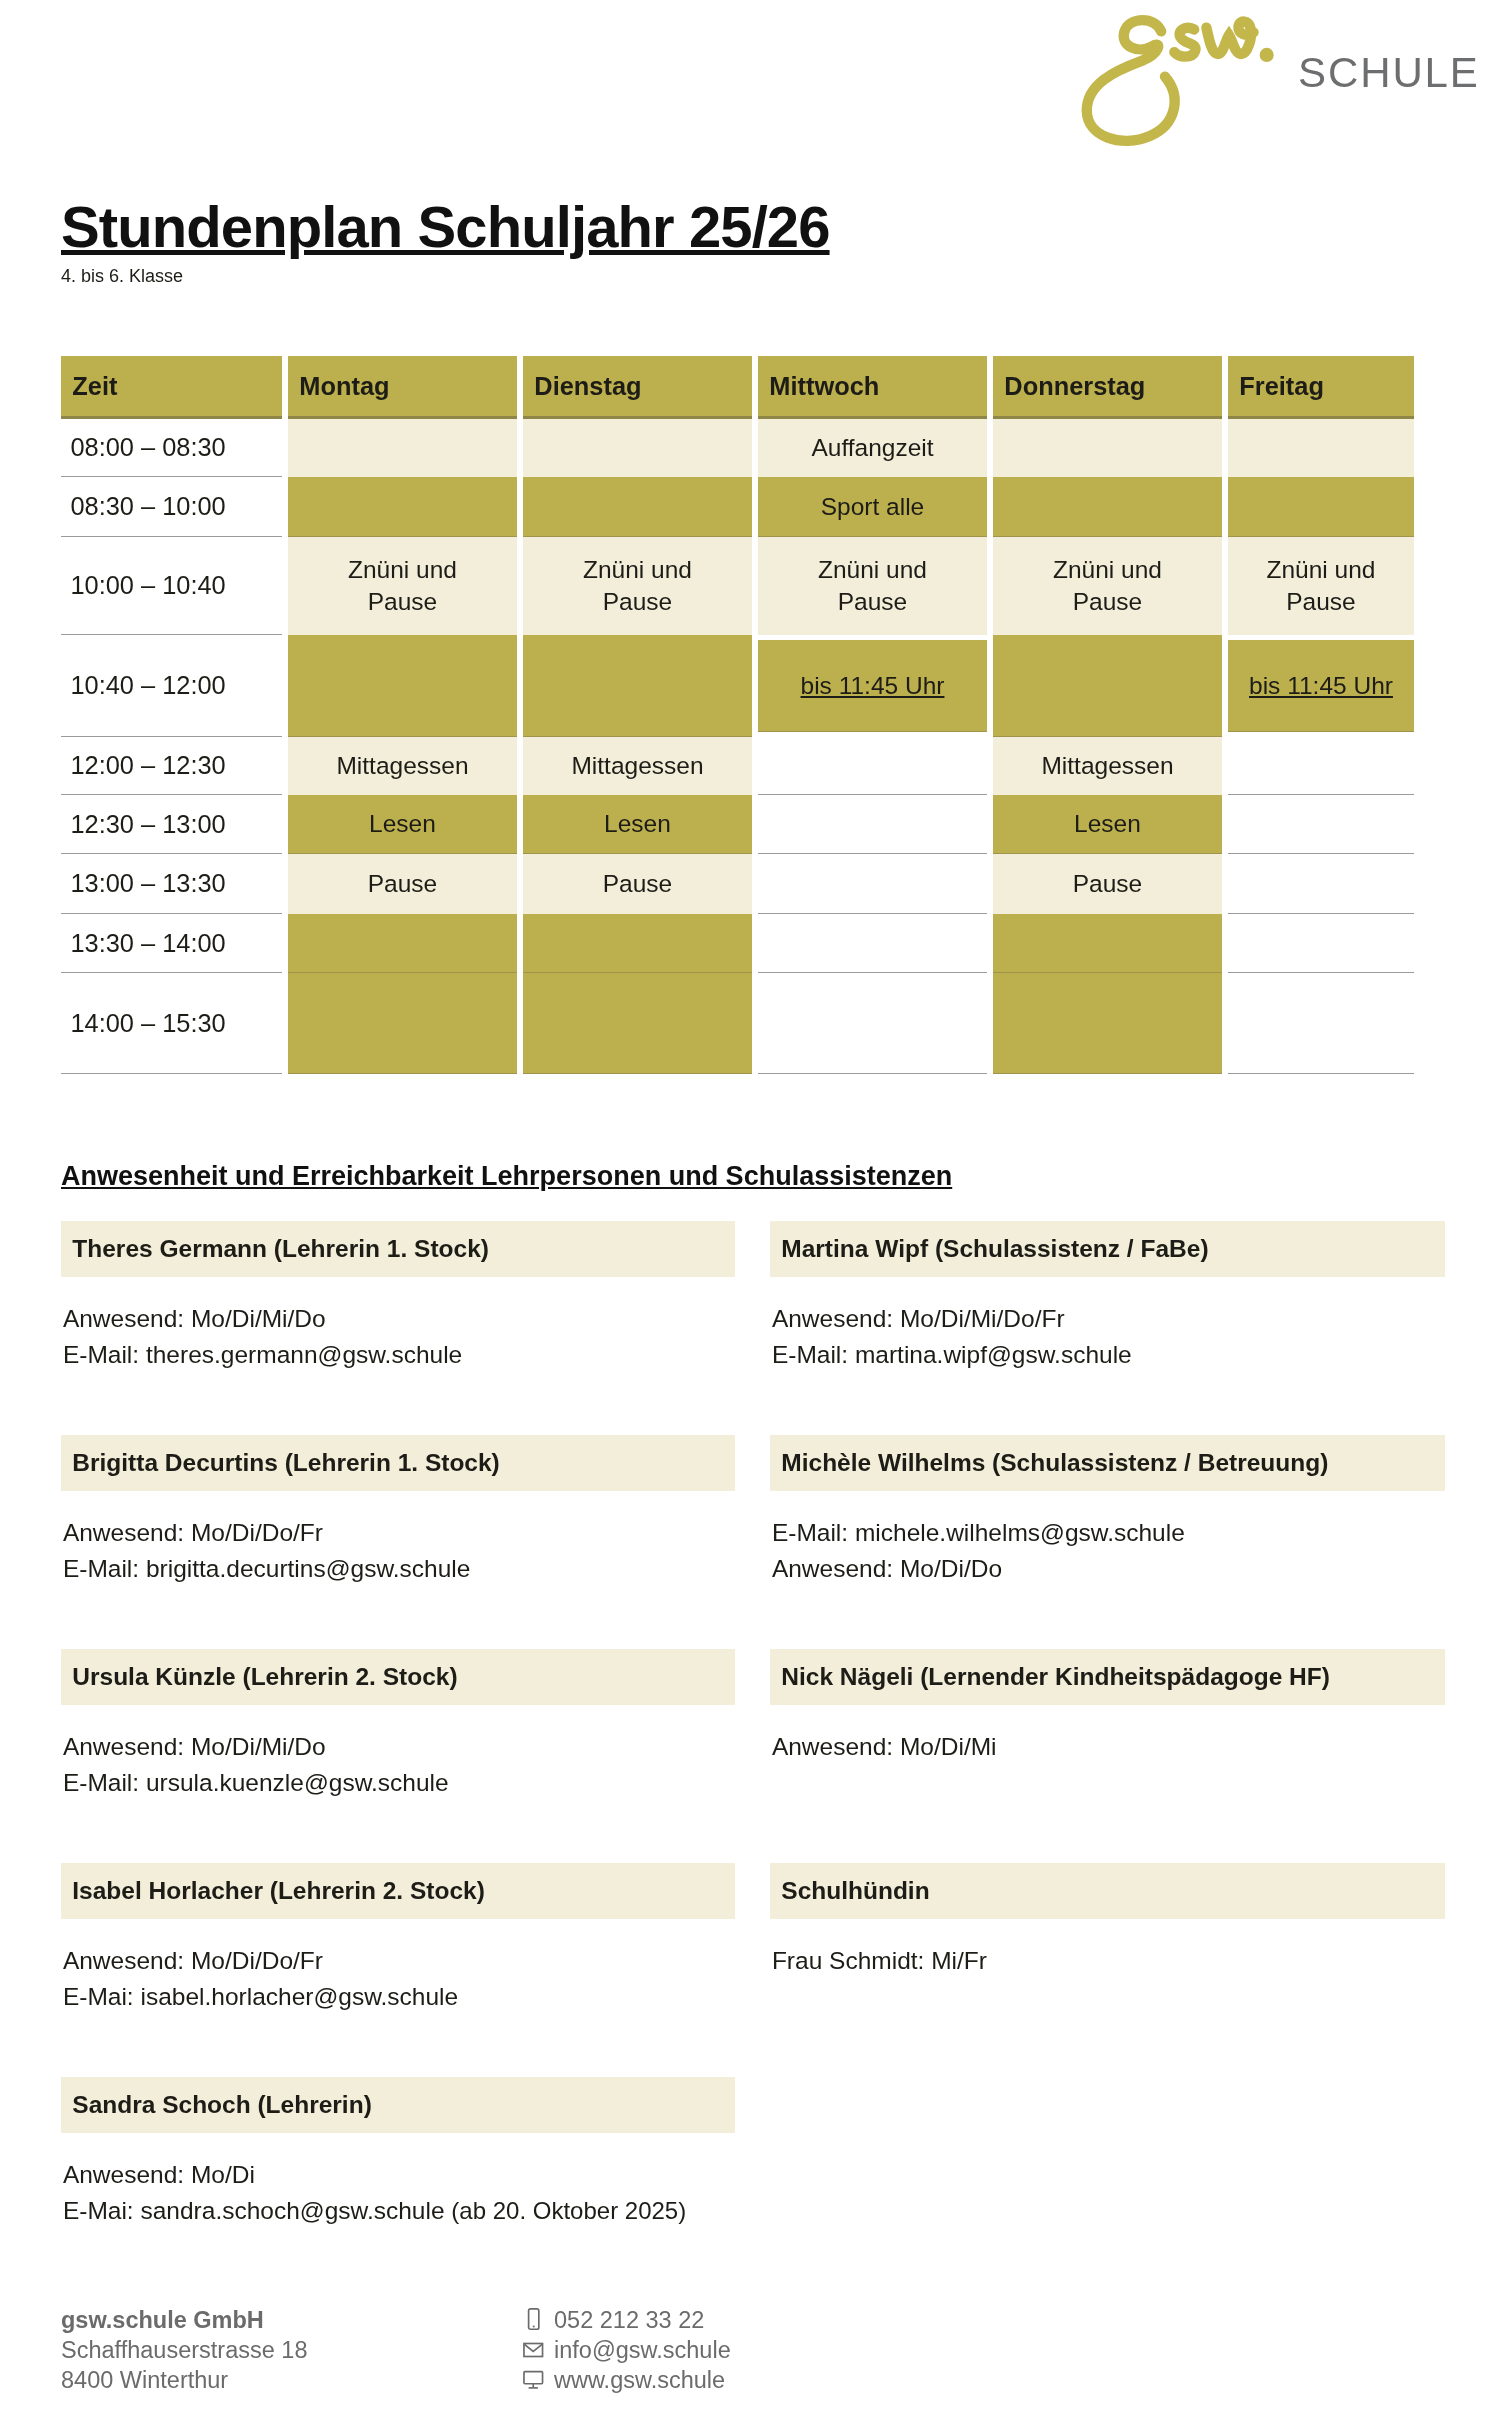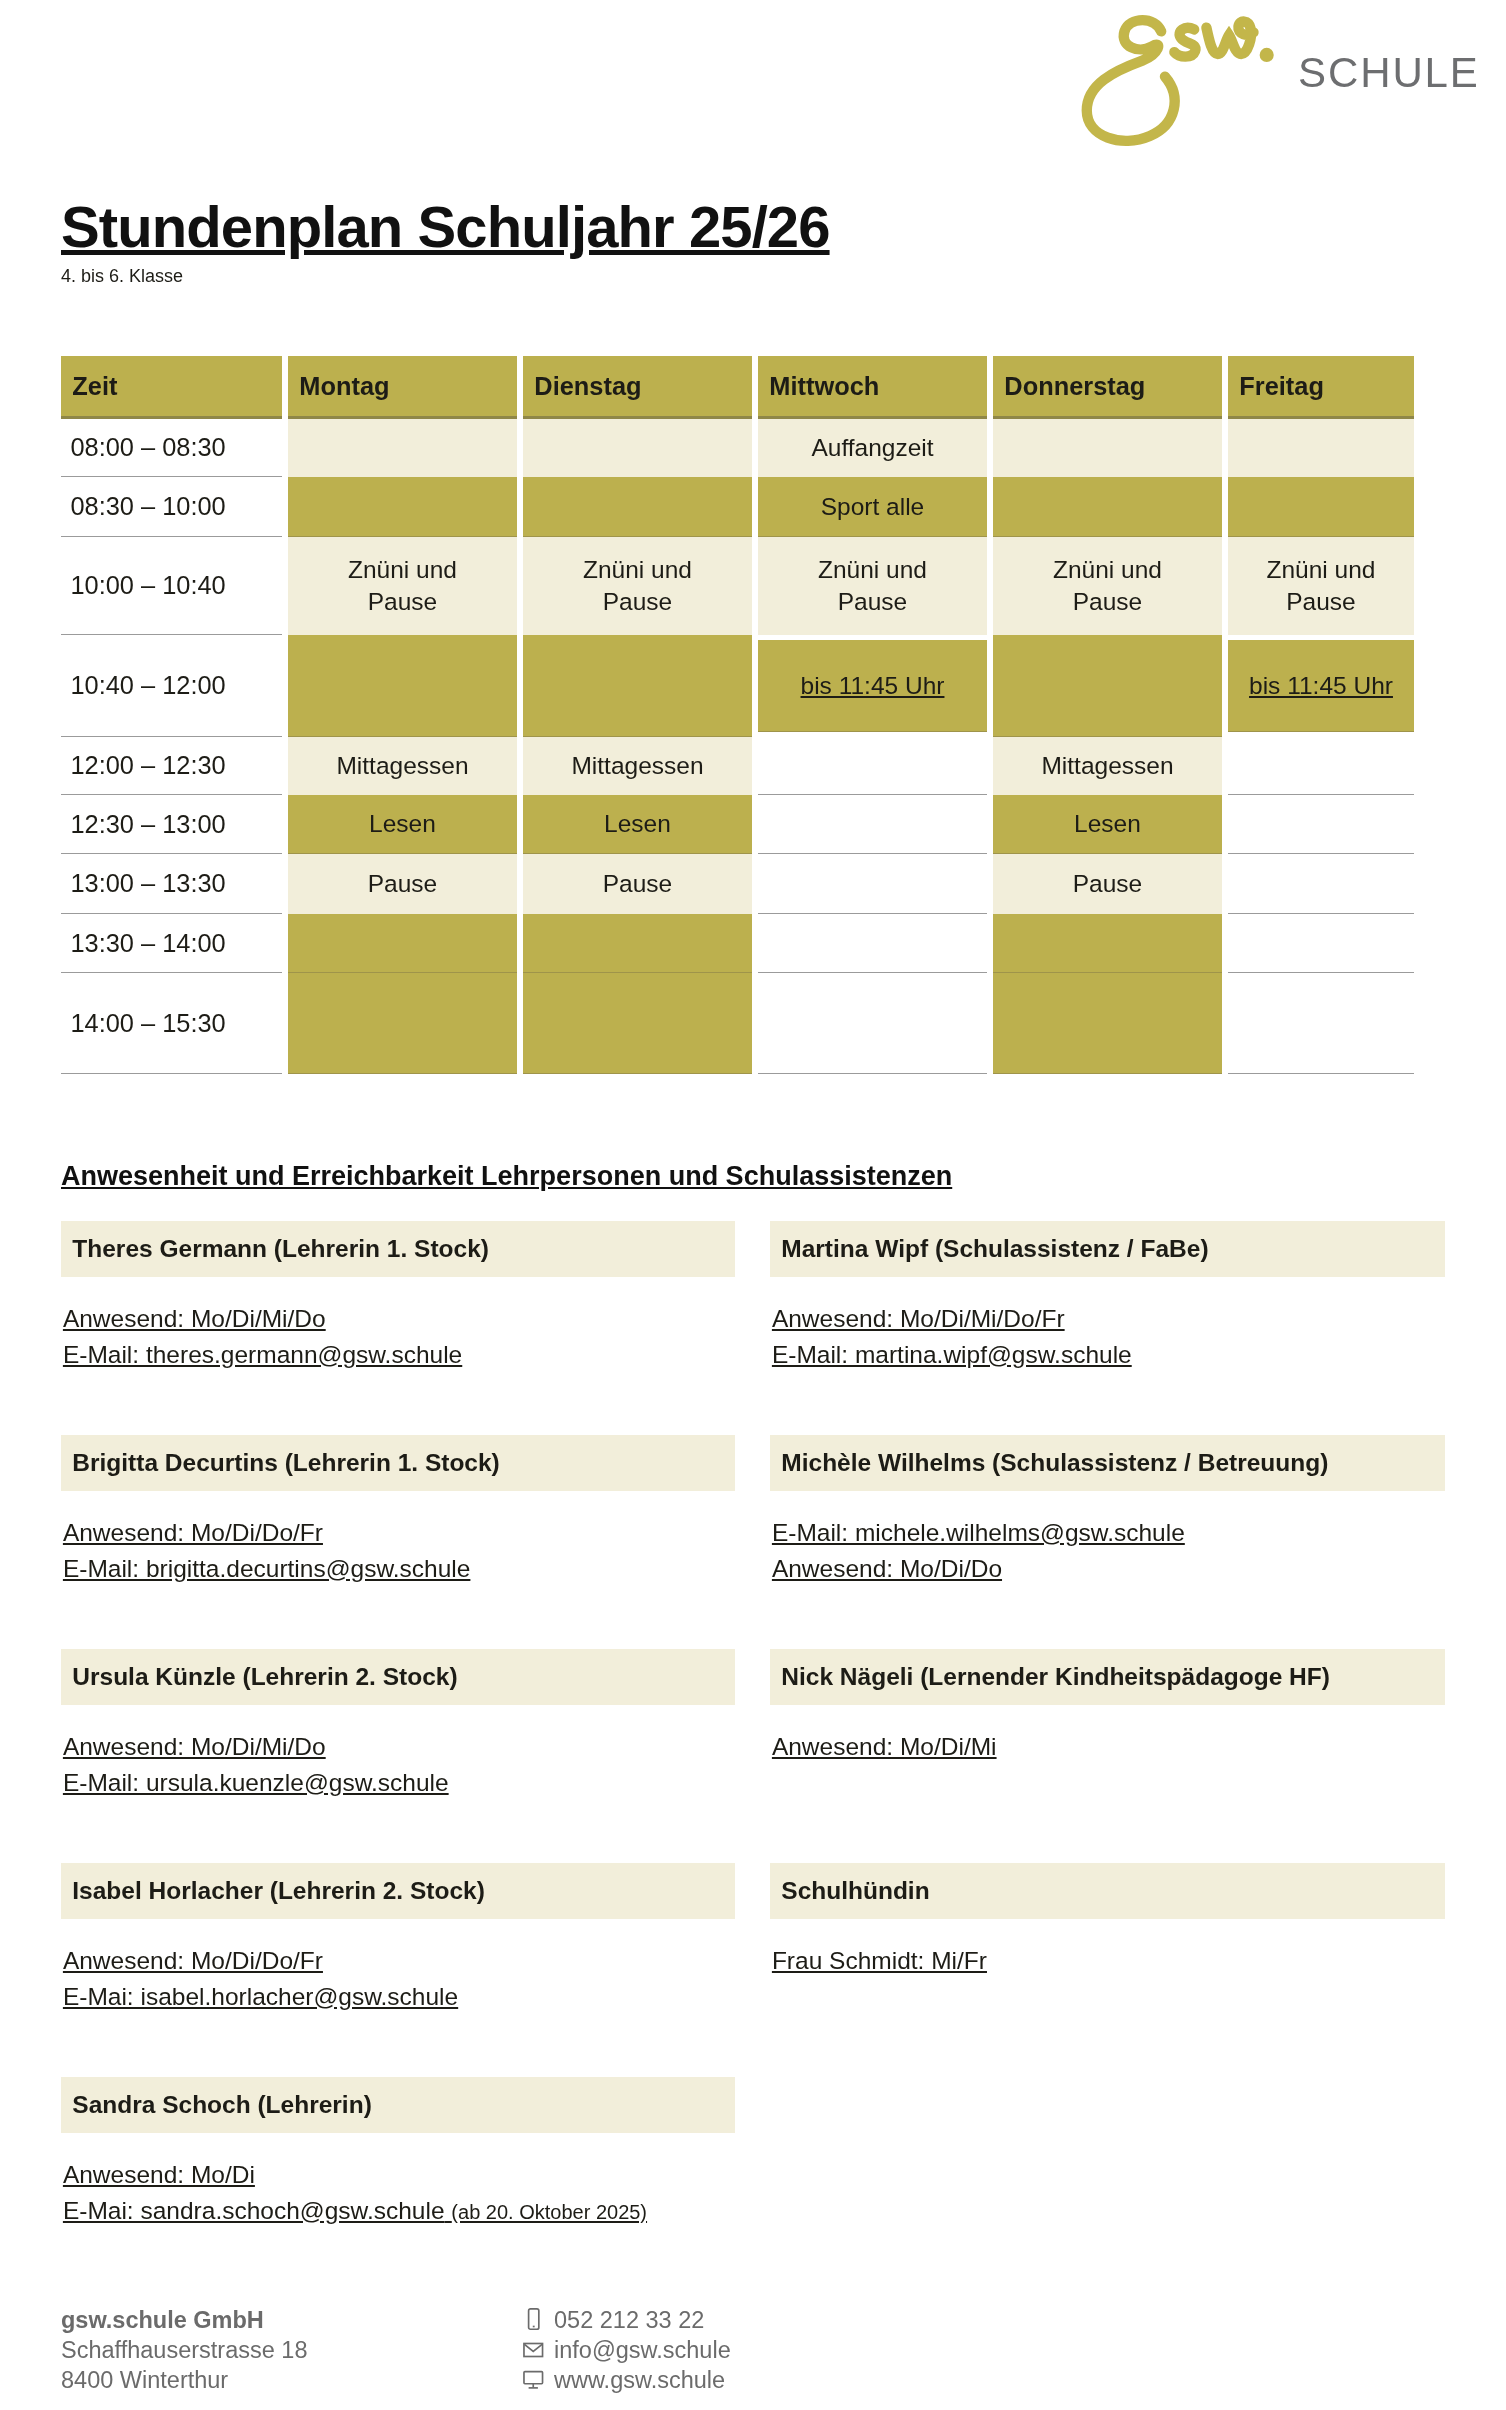--- a/index.html
+++ b/index.html
@@ -32,22 +32,22 @@
   .short { background:transparent; border-bottom:none; align-items:center;text-decoration:underline; }
   .short .fill { background:#bcb04e; border-bottom:1.9px solid #9f944a; width:100%; height:calc(100% - 9.4px);
                  display:flex; align-items:center; justify-content:center; }
 
   
   .section-heading { position:absolute; left:61px; top:1161px; font-size:27px; font-weight:bold; color:#111111;text-decoration:underline; }
   .cards { position:absolute; left:61px; top:1221px; width:1384px;
            display:grid; grid-template-columns:674px 675px; column-gap:35px; row-gap:26px; grid-auto-rows:188px; }
   .card-h { background:#f2eeda; height:56px; display:flex; align-items:center;
             padding-left:11.3px; font-size:24.5px; font-weight:bold; }
-  .card-b { padding:23.5px 0 0 1.9px; font-size:24.5px; line-height:36px;text-decoration:underline; }
-  .note { font-size:20px; }
+  .card-b { padding:23.5px 0 0 1.9px; font-size:24.5px; line-height:36px; }
+  .note { font-size:24px; }
 
   
   .footer { position:absolute; left:61px; top:2305px; width:1384px; color:#6b6b6b; font-size:23.5px; line-height:30px; }
   .footer .company { position:absolute; left:0; top:0; }
   .footer .company .co-name { font-weight:bold; }
   .footer .contact { position:absolute; left:460px; top:0; }
   .contact-row { display:flex; align-items:center; height:30px; }
   .contact-row svg { margin-right:8.5px; }
 </style>
 </head>

